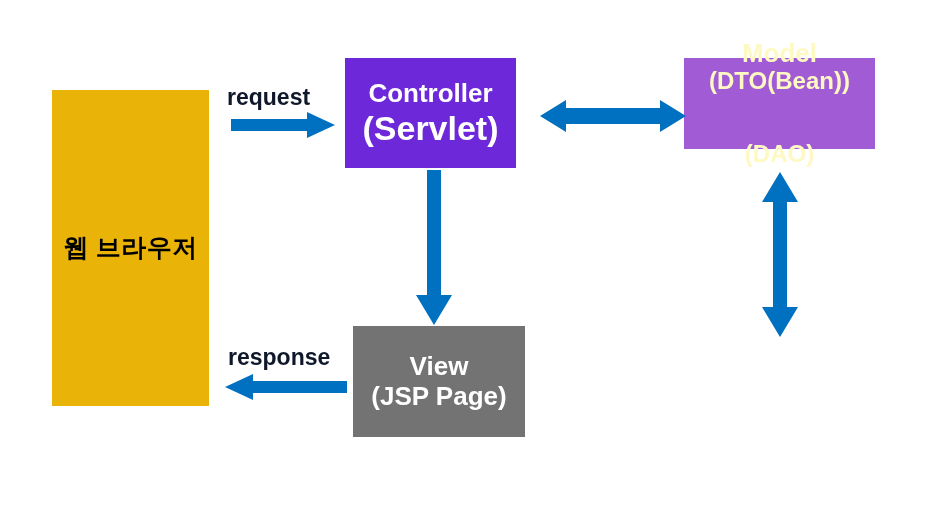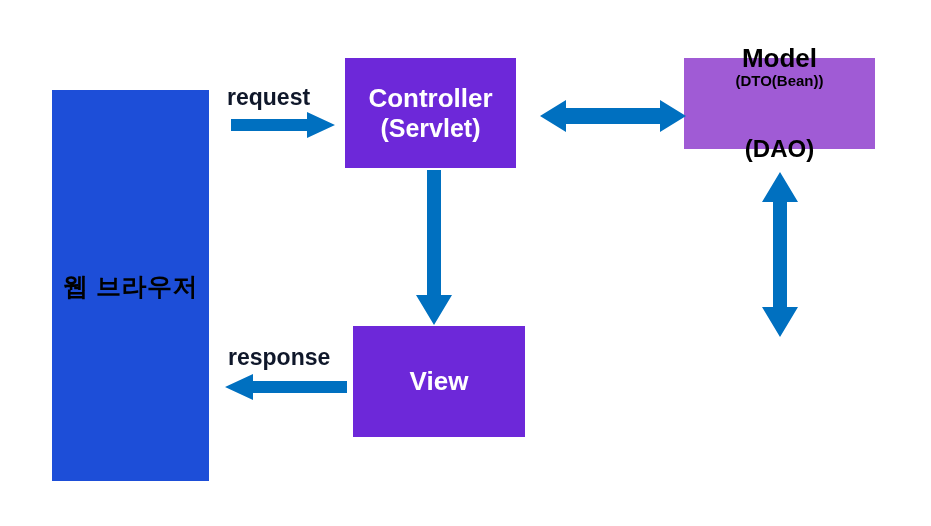--- a/index.html
+++ b/index.html
@@ -28,62 +28,63 @@
     justify-content: center;
     text-align: center;
     line-height: 1.12;
   }
 
   
   #browser-box {
     left: 52px;
     top: 90px;
     width: 157px;
-    height: 391px;
-    background: #1d4ed8;
+    height: 316px;
+    background: #eab308;
     color: #000000;
+    font-family: Liberation Serif, serif;
   }
   #browser-box .label {
     font-size: 25px;
     font-weight: bold;
     letter-spacing: 0.5px;
   }
 
   
   #controller-box {
     left: 345px;
     top: 58px;
     width: 171px;
     height: 110px;
     background: #6d28d9;
     color: #ffffff;
   }
   #controller-box .l1 { font-size: 26px; font-weight: bold; }
-  #controller-box .l2 { font-size: 25px; font-weight: bold; }
+  #controller-box .l2 { font-size: 34px; font-weight: bold; }
 
   
   #model-box {
     left: 684px;
     top: 58px;
     width: 191px;
     height: 91px;
     background: #A05BD5;
-    color: #000000;
+    color: #fef9c3;
   }
   #model-box .l1 { font-size: 26px; font-weight: bold; }
-  #model-box .l2 { font-size: 15px; font-weight: bold; }
+  #model-box .l2 { font-size: 24px; font-weight: bold; }
   #model-box .l3 { font-size: 24px; font-weight: bold; margin-top: 46px; }
 
   
   #view-box {
     left: 353px;
     top: 326px;
     width: 172px;
     height: 111px;
-    background: #6d28d9;
+    background: #737373;
     color: #ffffff;
   }
   #view-box .l1 { font-size: 26px; font-weight: bold; }
   #view-box .l2 { font-size: 26px; font-weight: bold; }
 
   
   #db-cylinder {
     position: absolute;
     left: 703px;
     top: 338px;
@@ -141,20 +142,21 @@
   </div>
 
   <div class="node" id="model-box">
     <div class="l1">Model</div>
     <div class="l2">(DTO(Bean))</div>
     <div class="l3">(DAO)</div>
   </div>
 
   <div class="node" id="view-box">
     <div class="l1">View</div>
+    <div class="l2">(JSP Page)</div>
   </div>
 
 
   <div class="arrow-label" id="request-label">request</div>
   <div class="arrow" id="request-arrow">
     <svg width="104" height="26" viewBox="0 0 104 26">
       <path d="M0,7 L76,7 L76,0 L104,13 L76,26 L76,19 L0,19 Z" fill="#0070C0"></path>
     </svg>
   </div>
 

